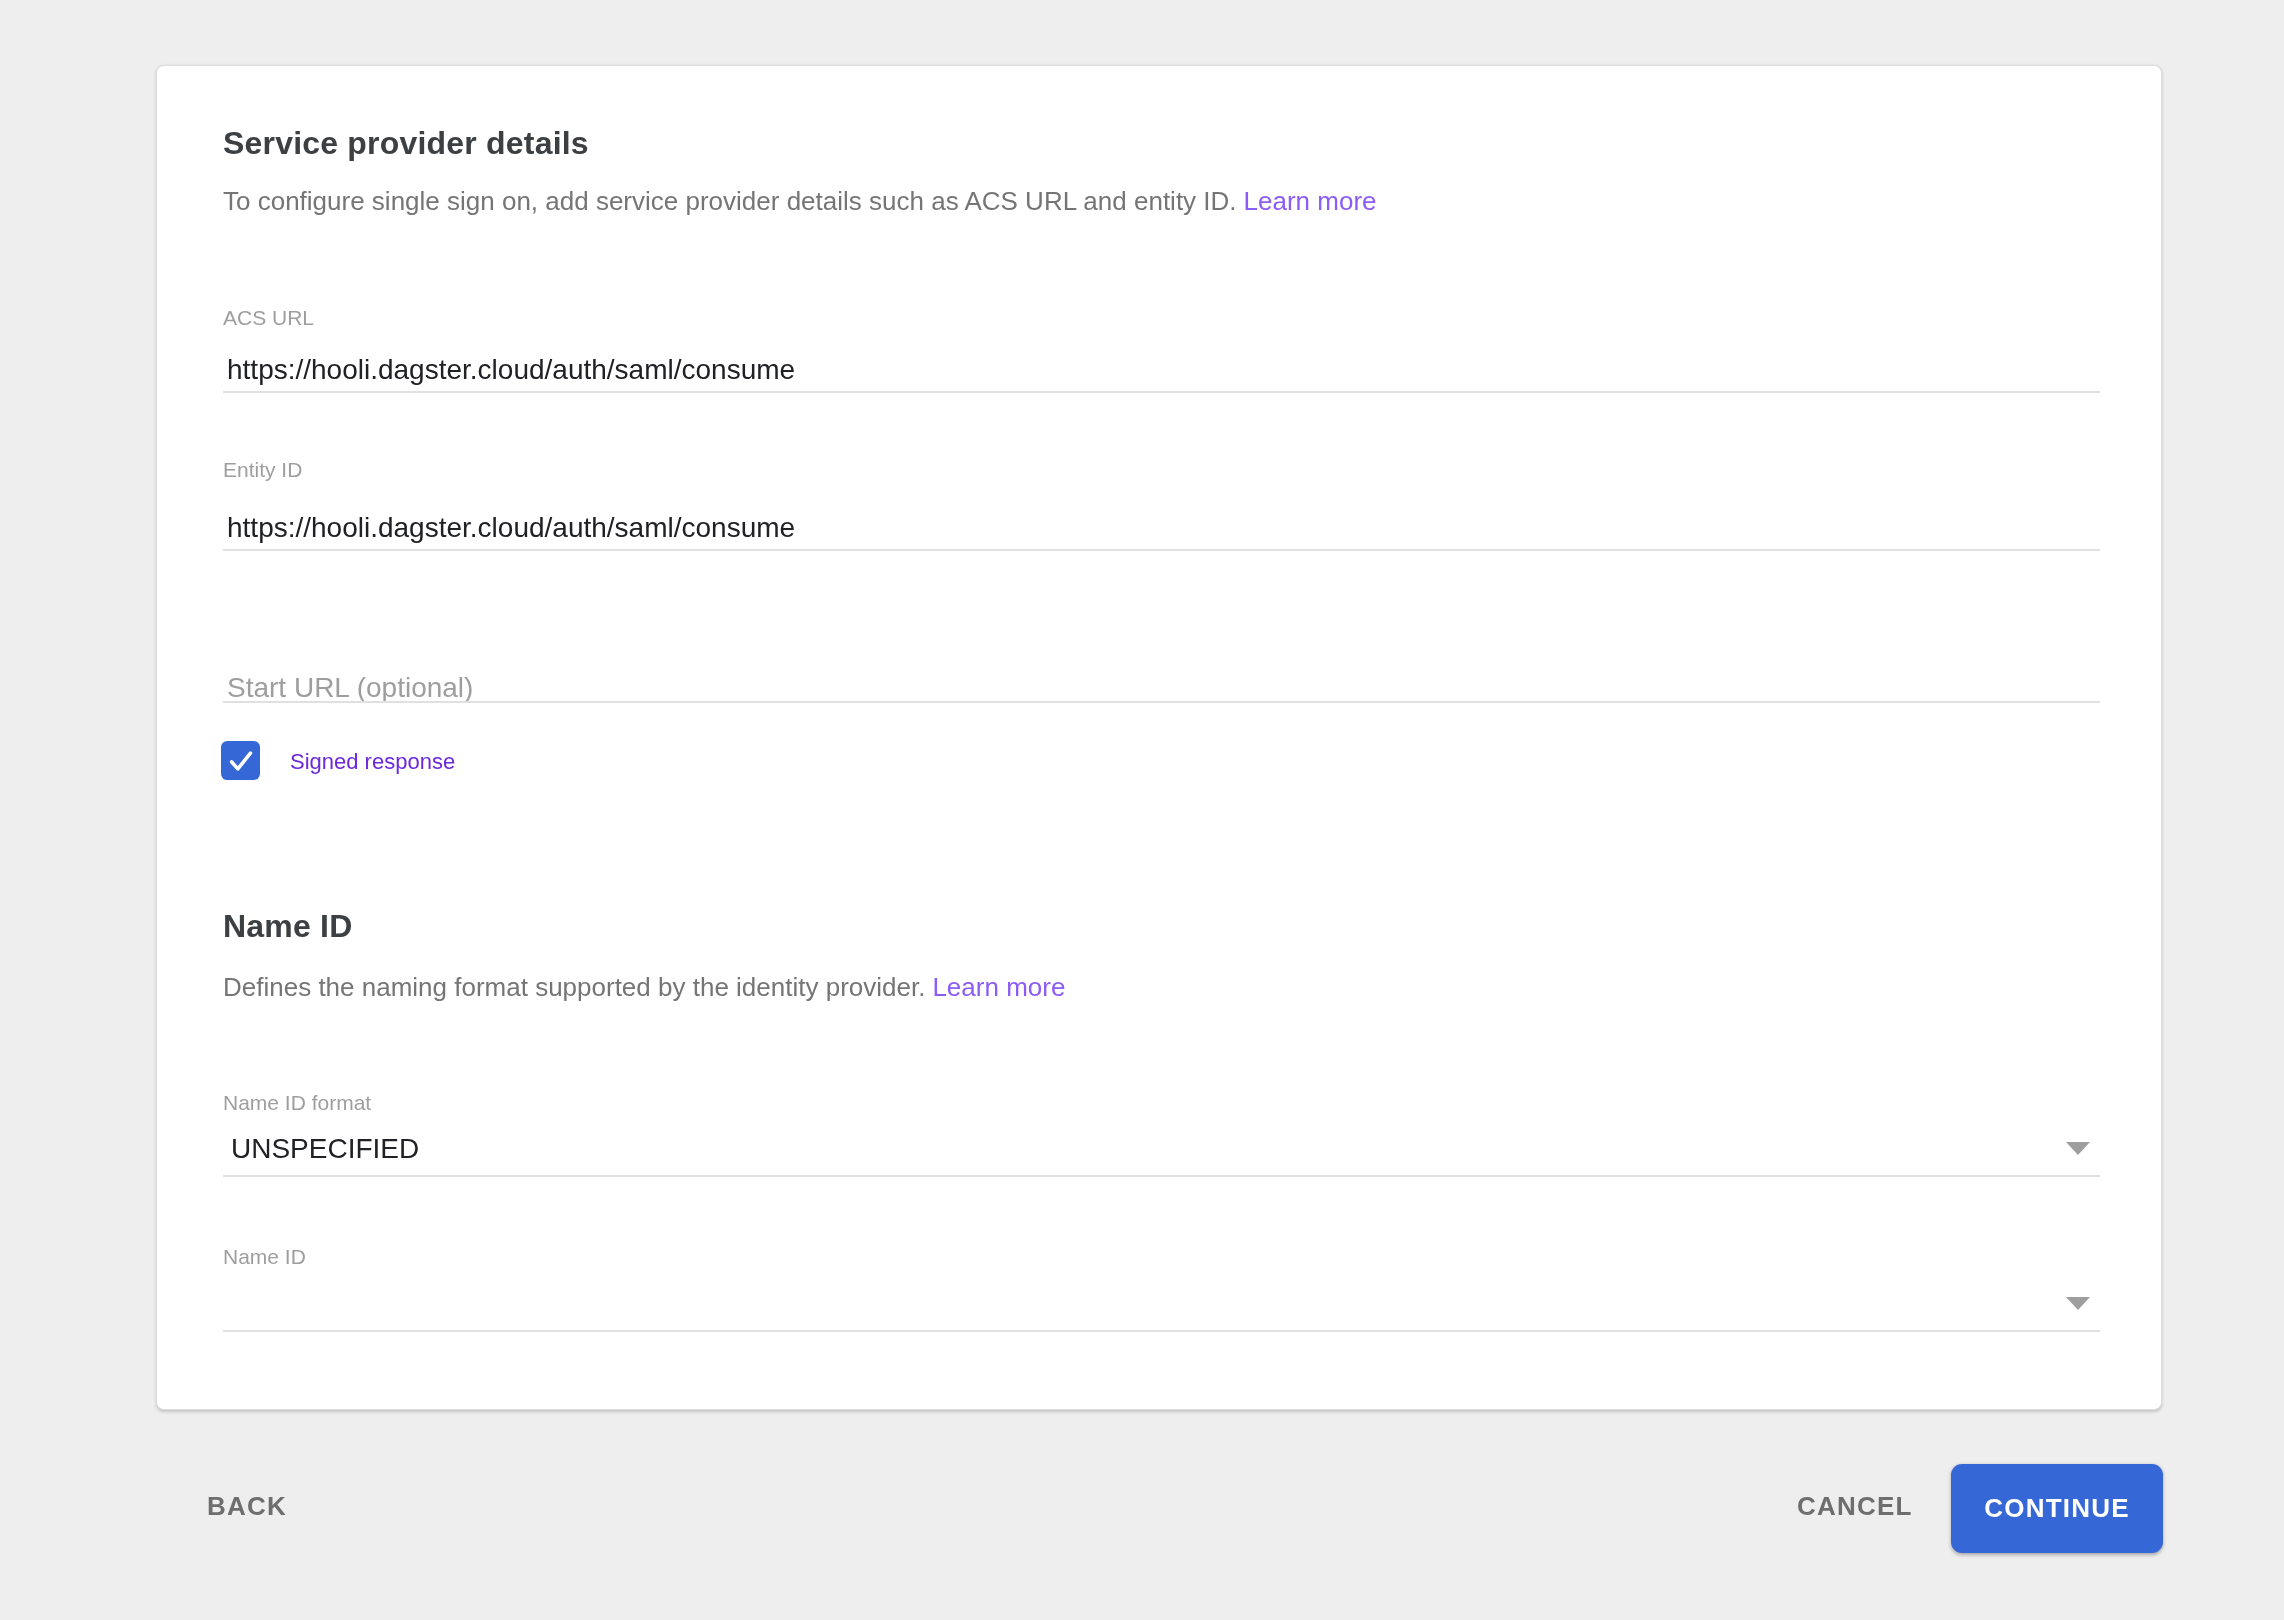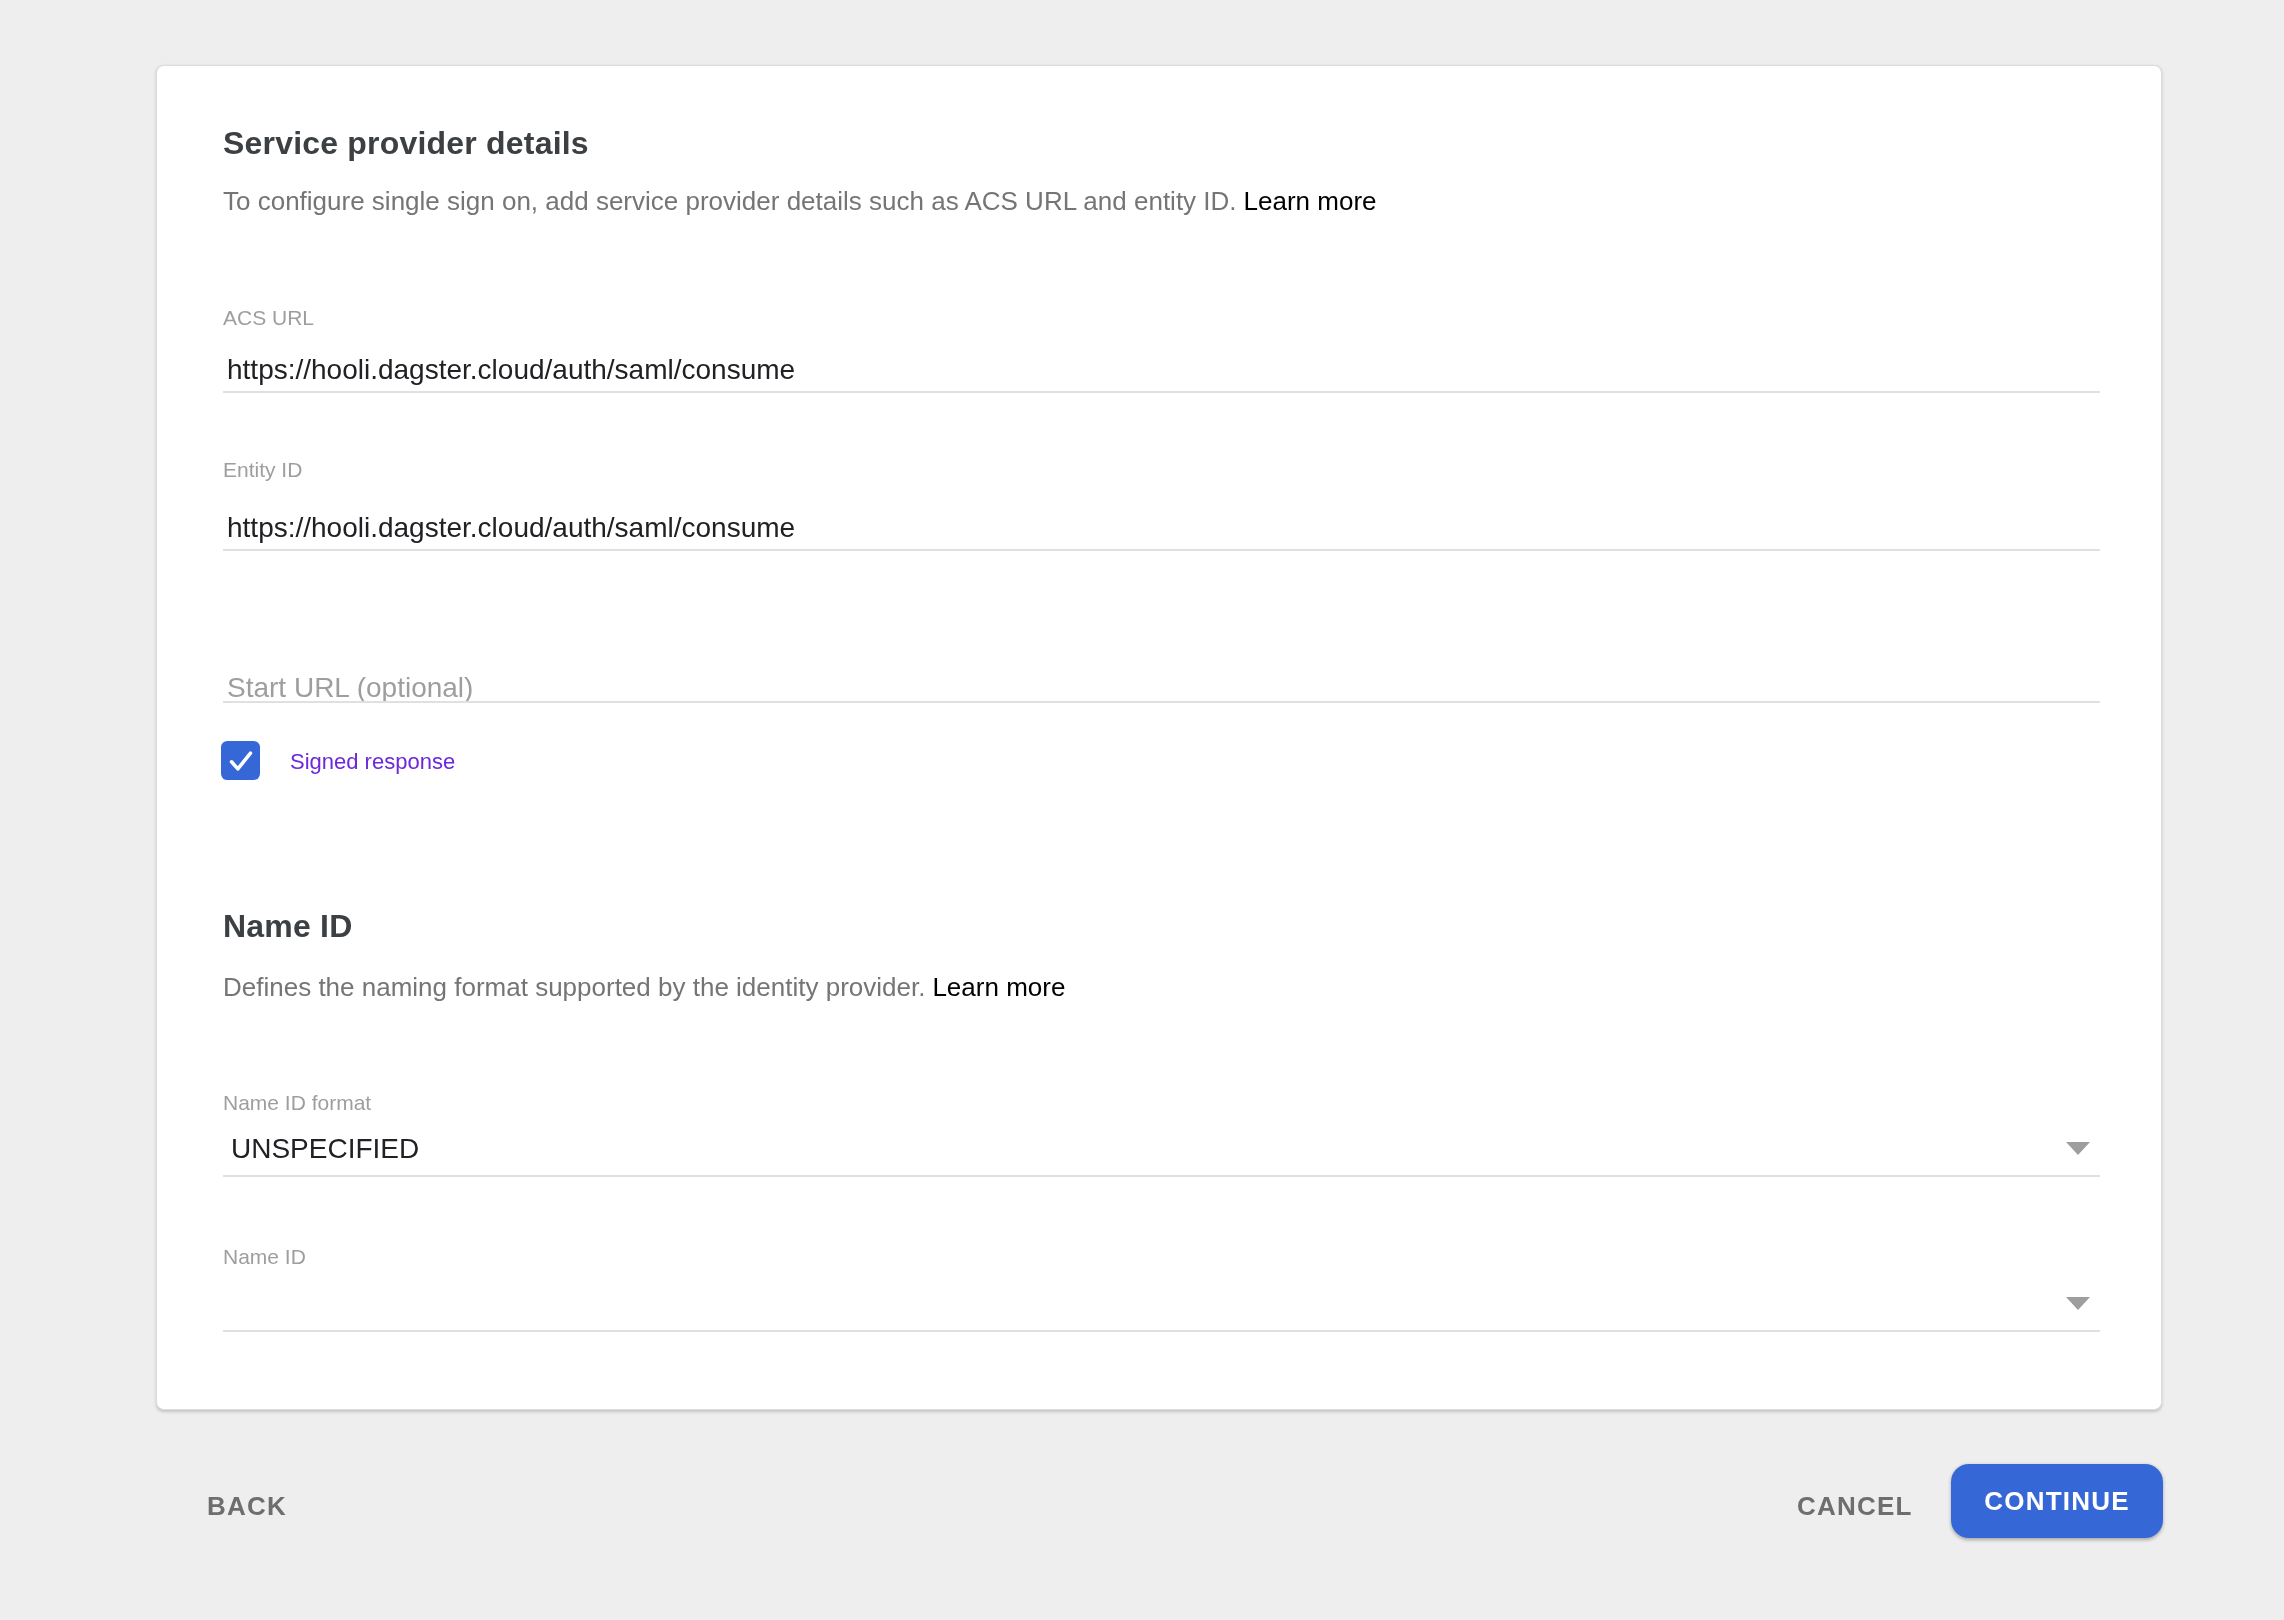--- a/index.html
+++ b/index.html
@@ -30,21 +30,21 @@
     letter-spacing:0.2px;
     line-height:39px;
   }
   .desc{
     position:absolute; left:66px;
     font-size:26px; color:#757575;
     line-height:35px;
     white-space:nowrap;
   }
   .link{
-    color:#000000; text-decoration:none; cursor:pointer;
+    color:#8b5cf6; text-decoration:none; cursor:pointer;
     margin-left:7px;
   }
   .field-label{
     position:absolute; left:66px;
     font-size:21px; color:#9e9e9e;
     line-height:25px;
   }
   .text-input{
     position:absolute; left:66px;
     width:1877px; height:47px;
@@ -90,23 +90,23 @@
     position:absolute; top:1489px;
     font-size:26px; font-weight:700; color:#6e6e6e;
     letter-spacing:1.2px;
     line-height:35px;
     cursor:pointer;
     background:transparent; border:none; padding:0;
     font-family:"Liberation Sans", sans-serif;
   }
   .continue-btn{
     position:absolute; left:1951px; top:1464px;
-    width:212px; height:74px;
+    width:212px; height:89px;
     background:#3667d6;
-    border:none; border-radius:18px;
+    border:none; border-radius:11px;
     box-shadow:0 1.6px 3.9px rgba(0,0,0,0.3);
     color:#ffffff;
     font-family:"Liberation Sans", sans-serif;
     font-size:26px; font-weight:700; letter-spacing:1.2px;
     cursor:pointer;
     display:flex; align-items:center; justify-content:center;
   }
 </style>
 </head>
 <body>

